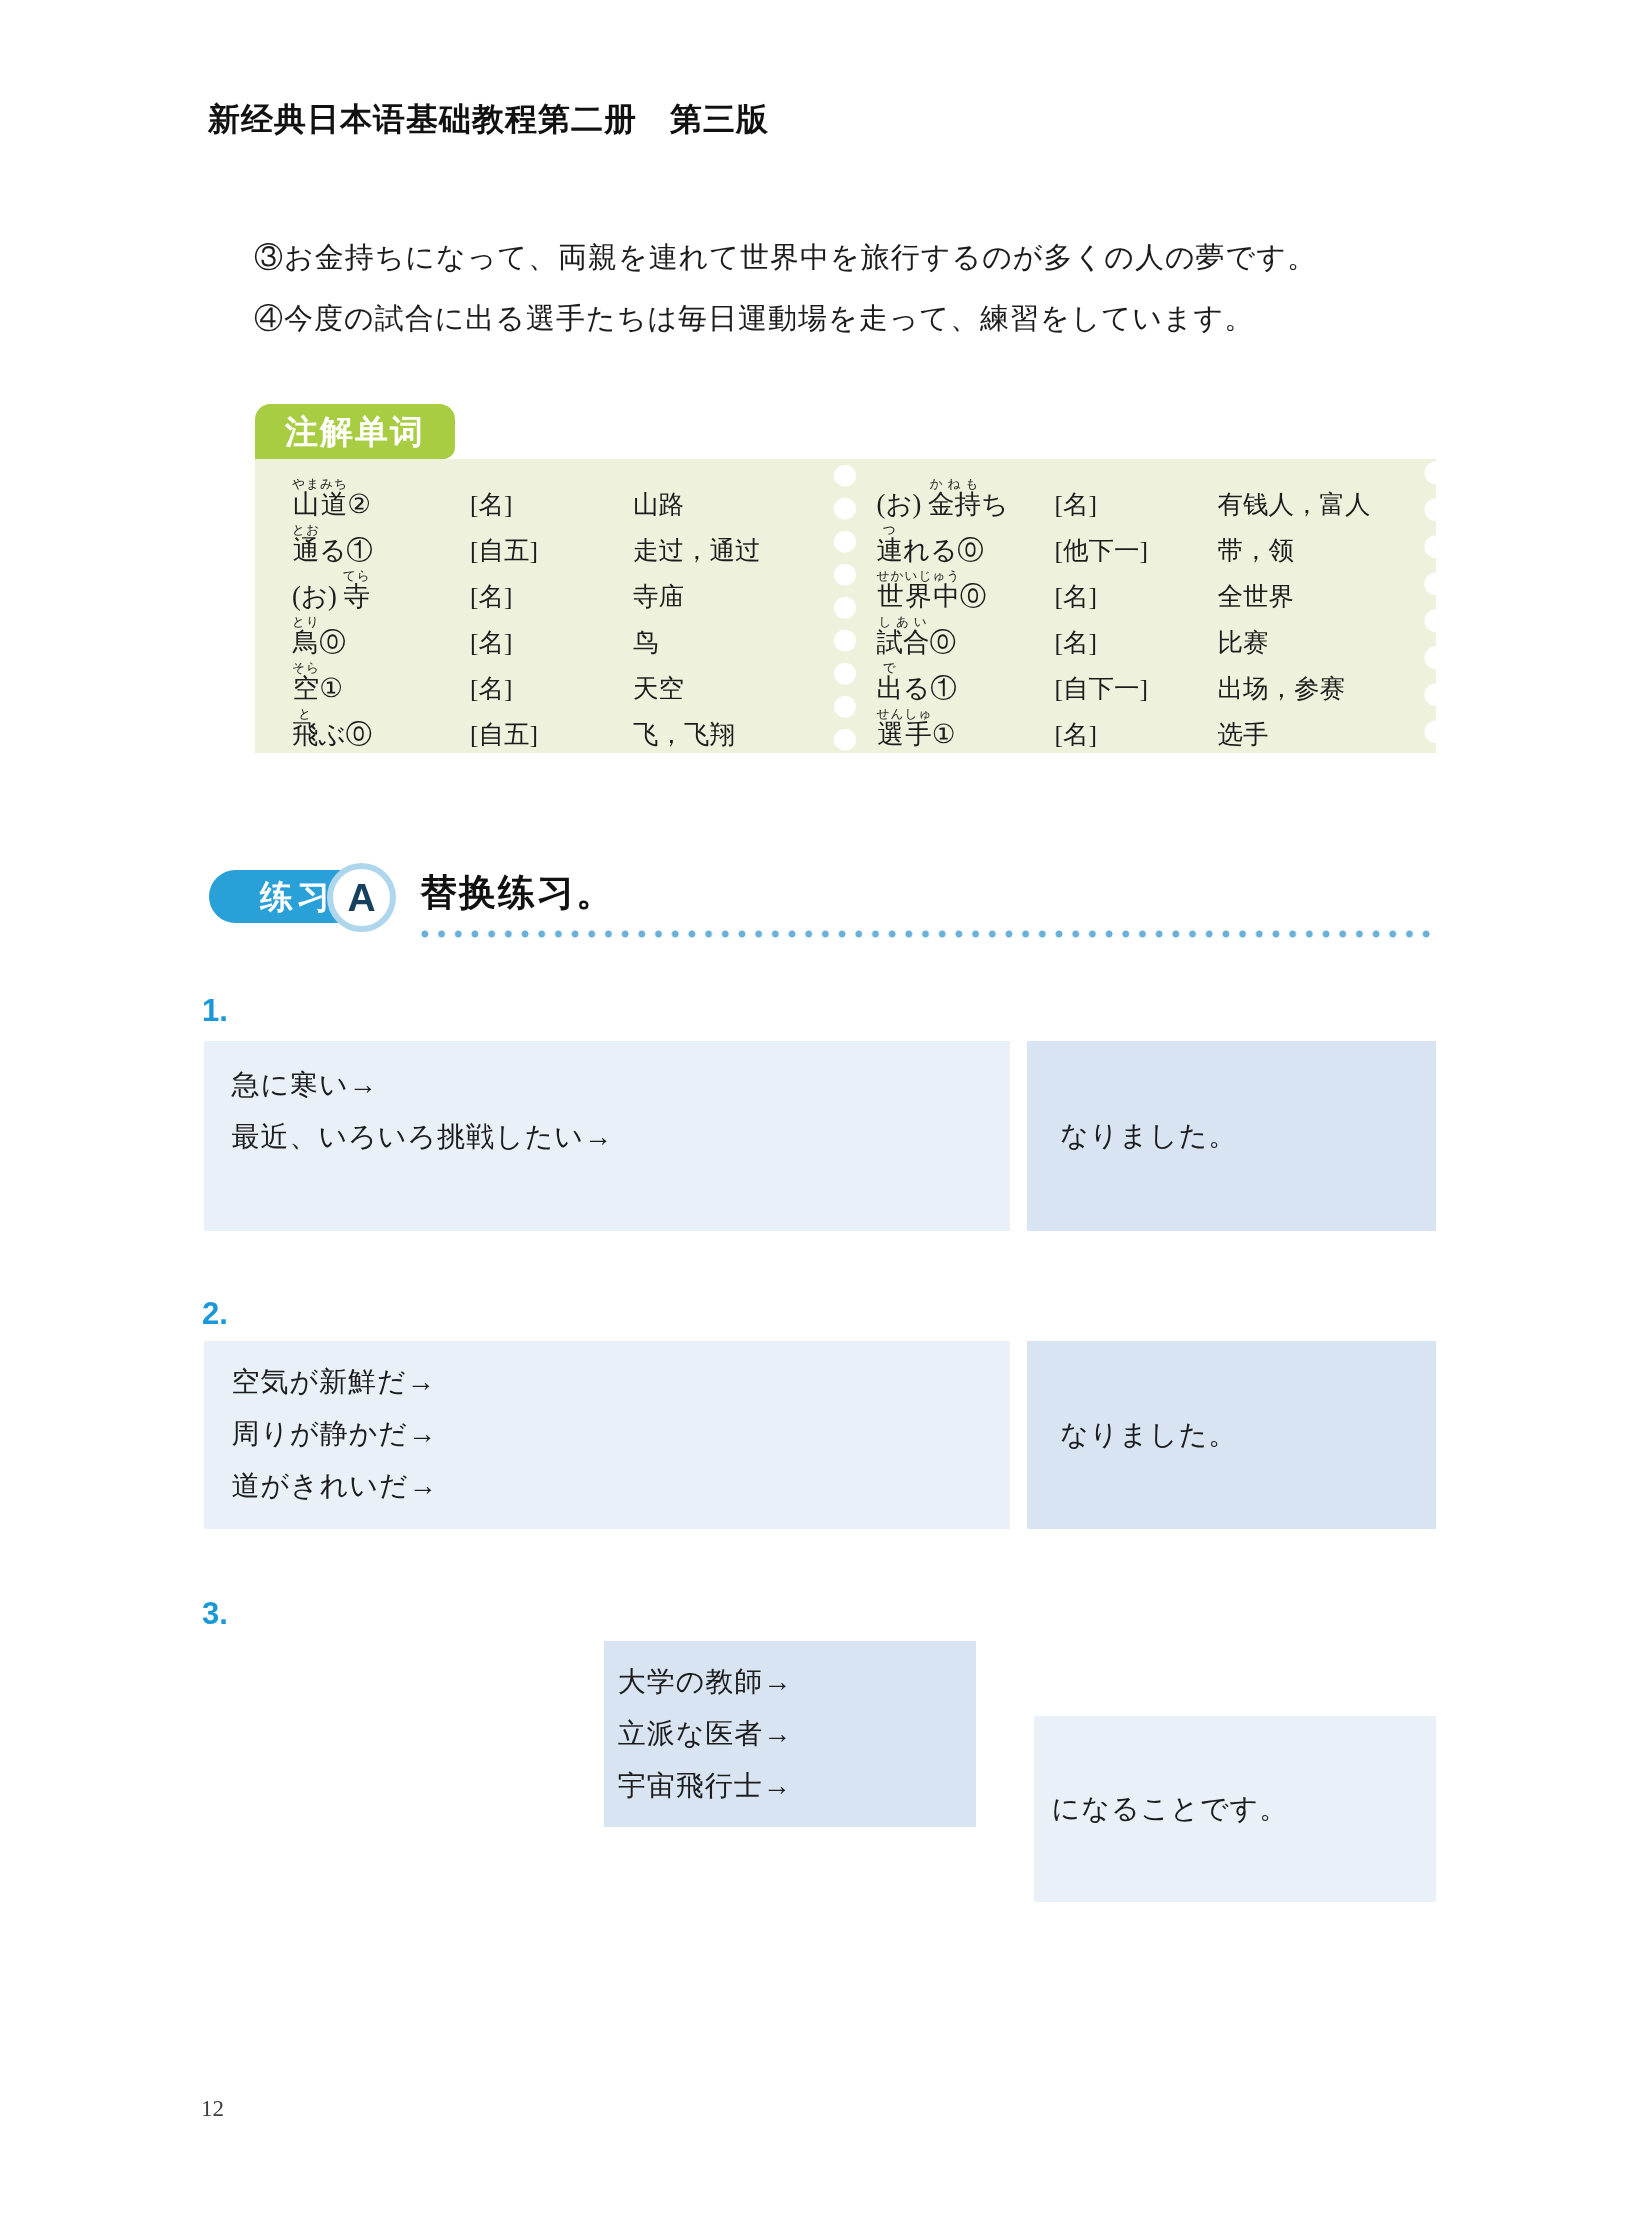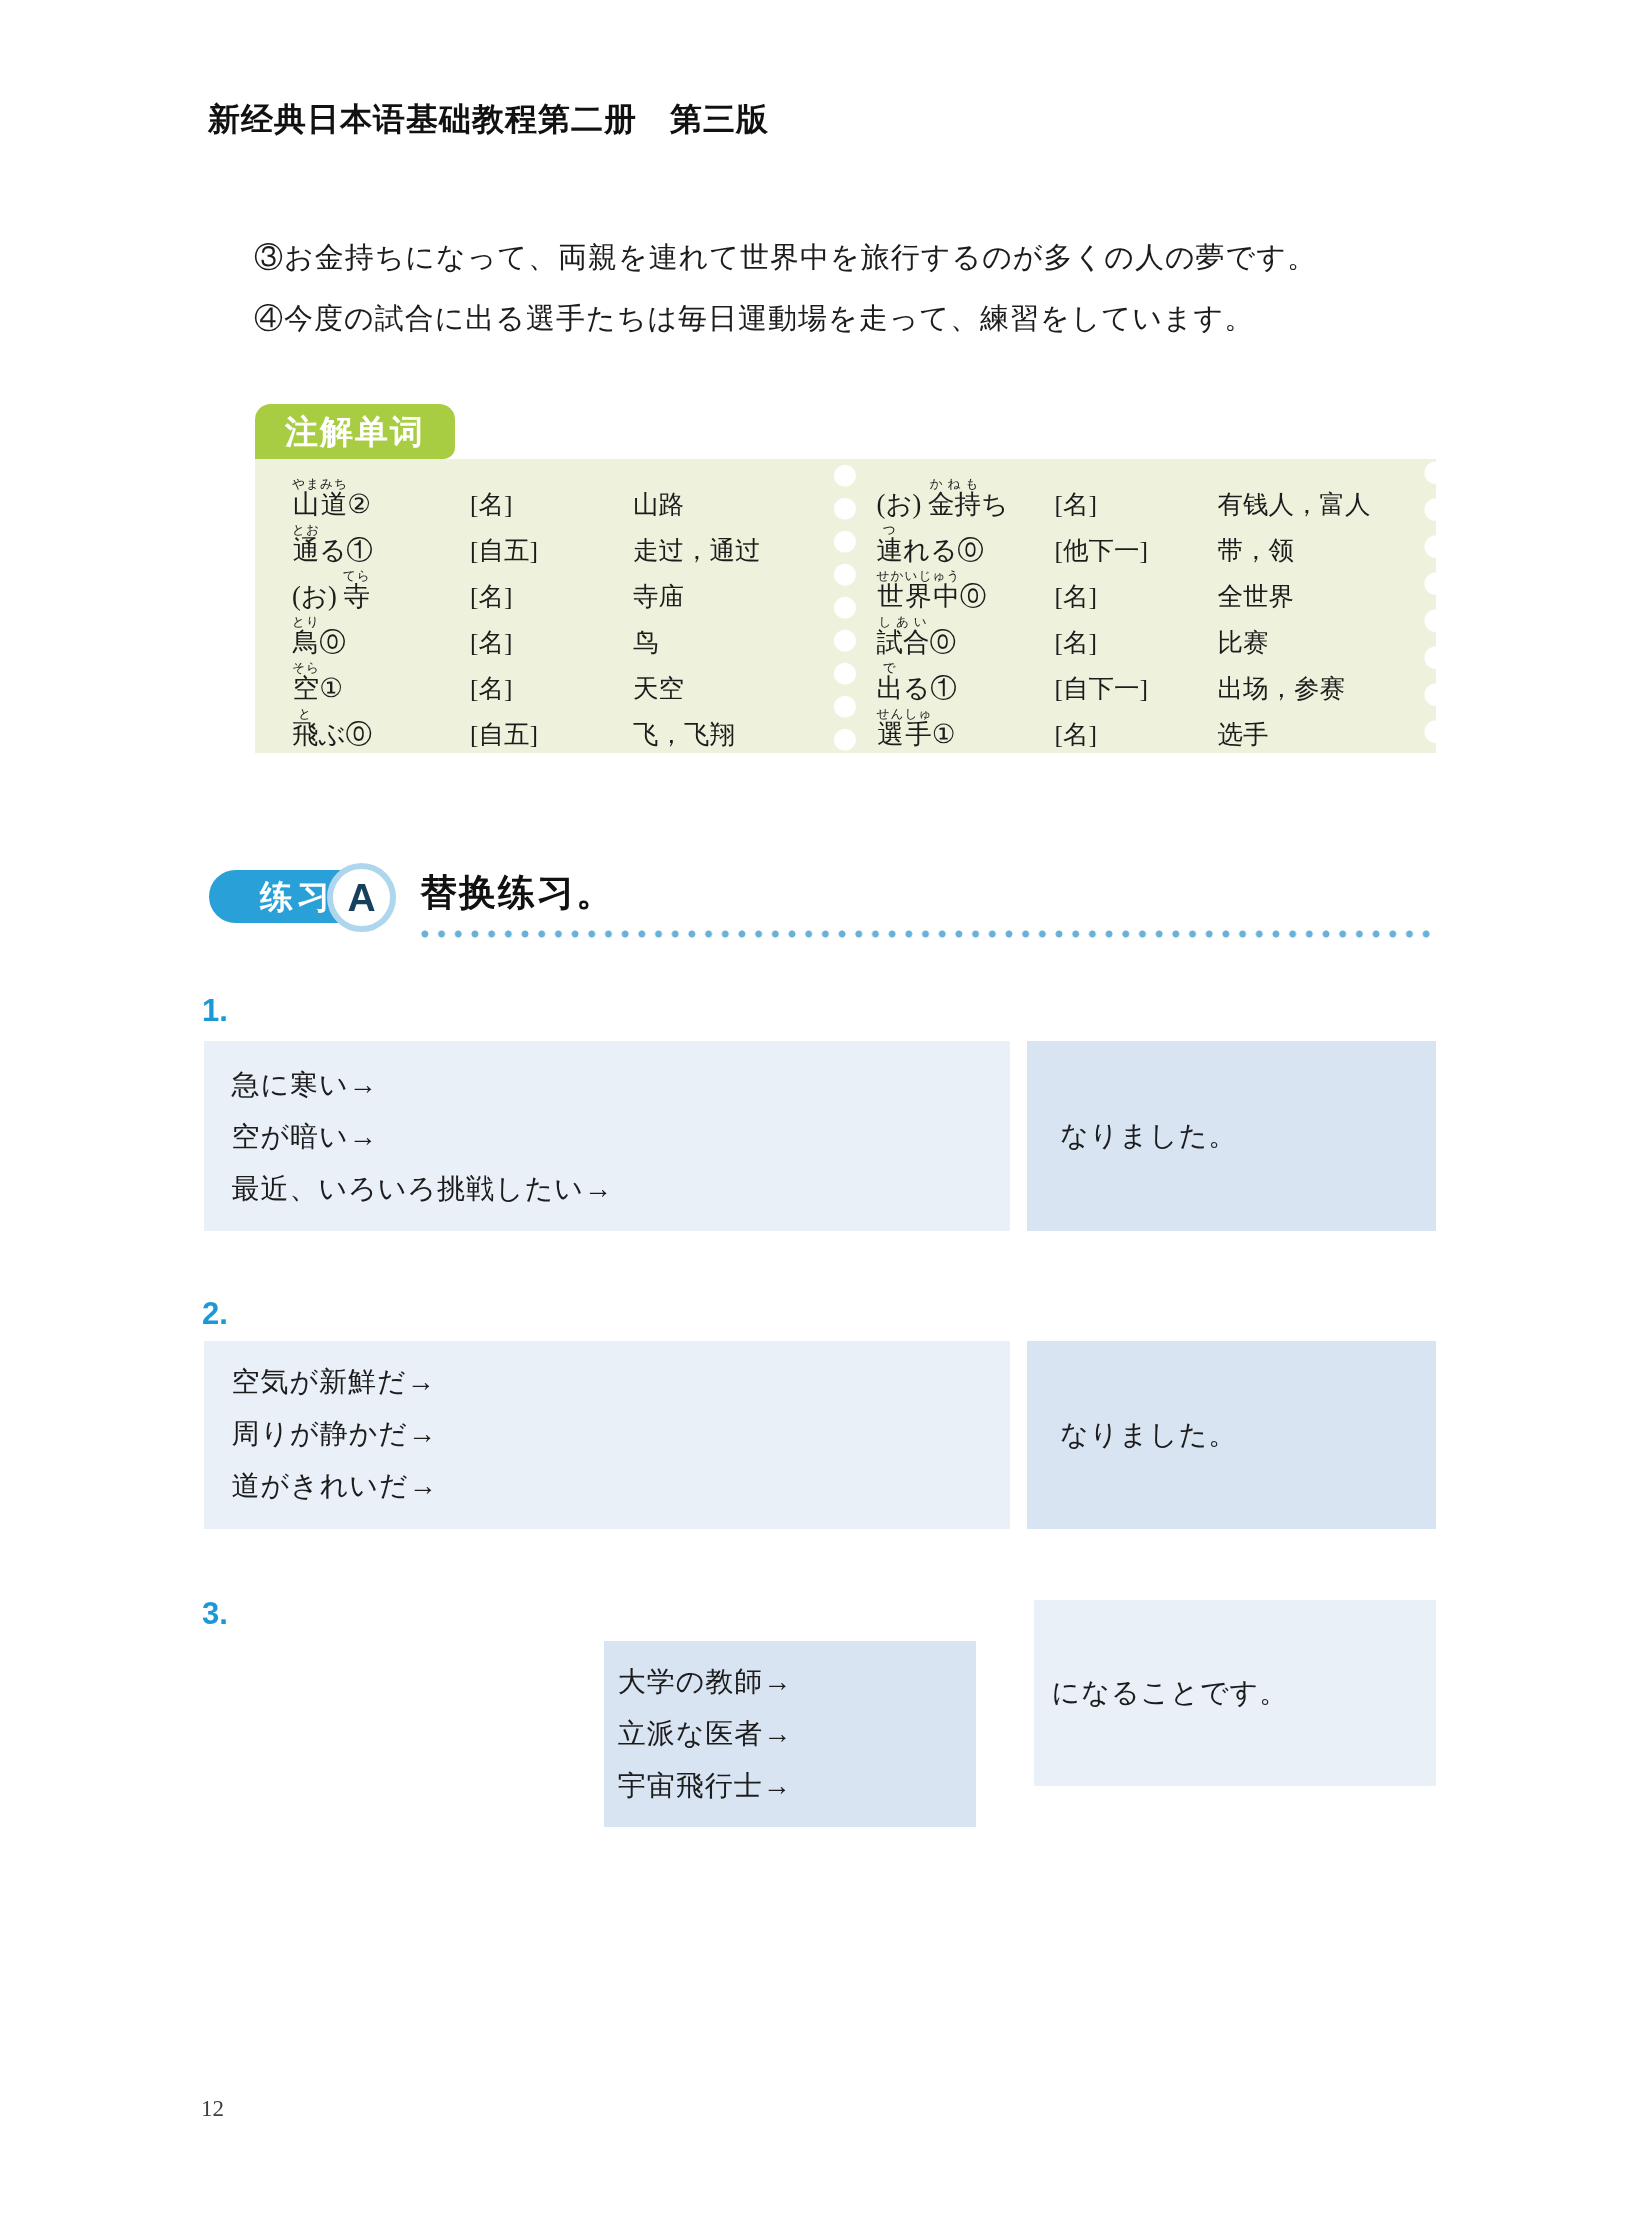--- a/index.html
+++ b/index.html
@@ -87,21 +87,21 @@
   .dark  { background:#d9e4f2; }
   .center { display:flex; align-items:center; }
   .ex-row { height:52px; line-height:52px; white-space:nowrap; }
 
   .ex1-left  { left:204px;  top:1041px; width:806px; height:190px; padding:17.6px 0 0 27.4px; }
   .ex1-right { left:1027px; top:1041px; width:409px; height:190px; padding-left:33px; }
   .ex2-left  { left:204px;  top:1341px; width:806px; height:188px; padding:14.7px 0 0 27.4px; }
   .ex2-right { left:1027px; top:1341px; width:409px; height:188px; padding-left:33px; }
   .ex3-left  { left:204px;  top:1641px; width:394px; height:186px; padding-left:15.7px; }
   .ex3-mid   { left:604px;  top:1641px; width:372px; height:186px; padding:14.7px 0 0 13.7px; }
-  .ex3-right { left:1034px; top:1600px; width:402px; height:186px; padding-left:17.6px; }
+  .ex3-right { left:1034px; top:1716px; width:402px; height:186px; padding-left:17.6px; }
 
   .page-number { position:absolute; left:201px; top:2096px; font-size:23px; color:#404040; }
 </style>
 </head>
 <body>
 
 <div class="page">
 
   <div class="header">新经典日本语基础教程第二册　第三版</div>
 
@@ -179,21 +179,20 @@
   </div>
 
   <div class="practice-pill"><span>练习</span></div>
   <div class="practice-circle"><span>A</span></div>
   <div class="practice-title">替换练习。</div>
   <div class="practice-dots"></div>
 
   <div class="ex-num n1">1.</div>
   <div class="box light ex1-left">
     <div class="ex-row">急に寒い→</div>
-    <div class="ex-row">空が暗い→</div>
     <div class="ex-row">最近、いろいろ挑戦したい→</div>
   </div>
   <div class="box dark center ex1-right">
       <span>なりました。</span>
     </div>
 
   <div class="ex-num n2">2.</div>
   <div class="box light ex2-left">
     <div class="ex-row">空気が新鮮だ→</div>
     <div class="ex-row">周りが静かだ→</div>

